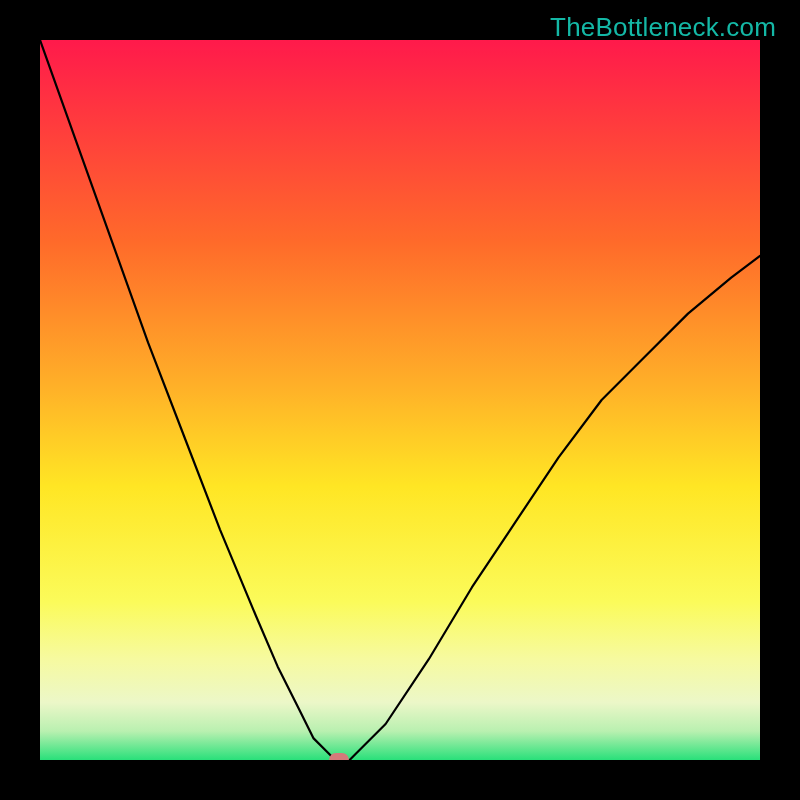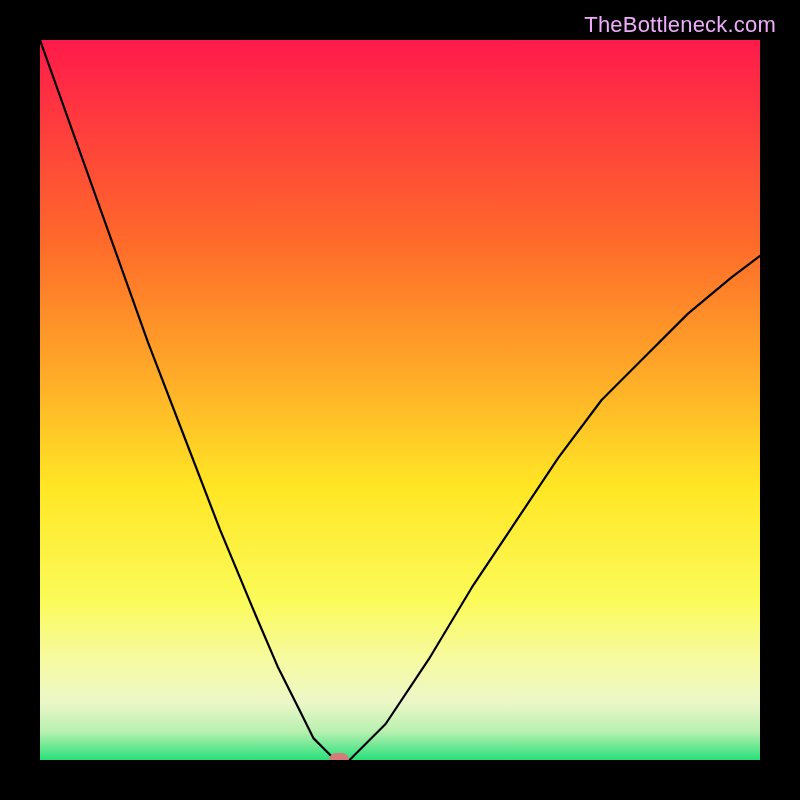--- a/index.html
+++ b/index.html
@@ -39,22 +39,22 @@
   .marker {
     position: absolute;
     background: #d47a7a;
     border-radius: 50% / 50%;
     
   }
   .watermark {
     position: absolute;
     top: 12px;
     right: 24px;
-    color: #f0abfc;
-    font-size: 22px;
+    color: #14b8a6;
+    font-size: 26px;
     font-weight: 500;
     letter-spacing: 0.2px;
     user-select: none;
   }
 </style>
 </head>
 <body>
 
 <div class="frame">
 

